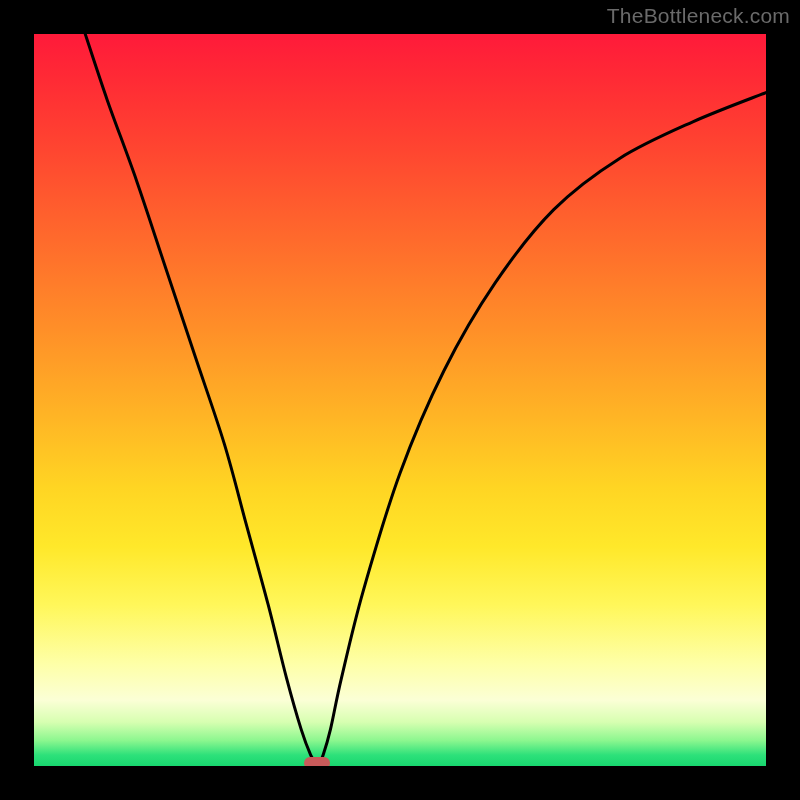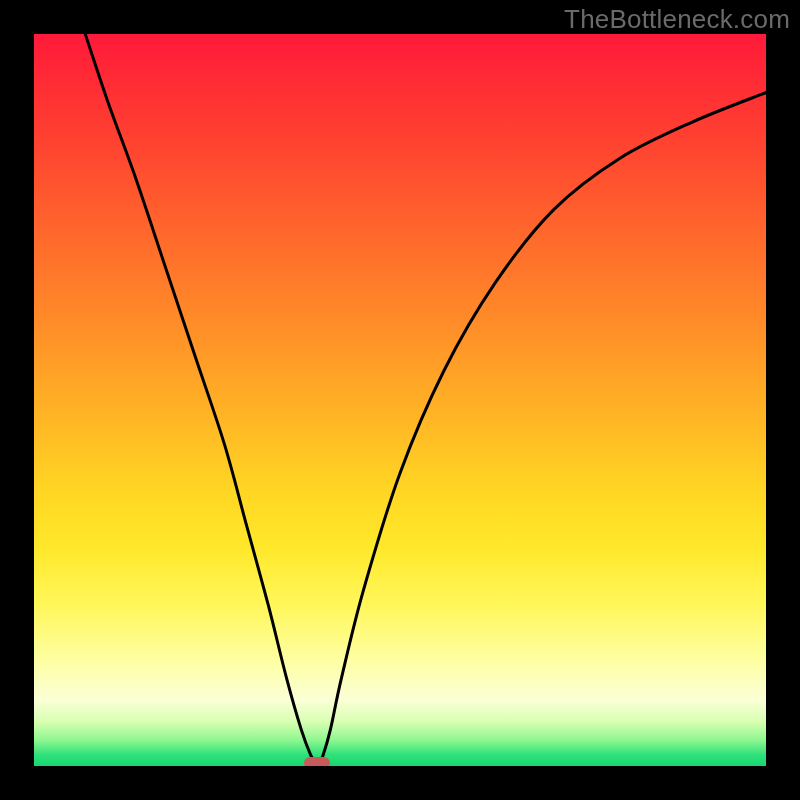--- a/index.html
+++ b/index.html
@@ -46,21 +46,21 @@
       #8cf78f 96.5%,
       #2de17a 98.5%,
       #18d66f 100%
     );
   }
   .watermark {
     position: absolute;
     top: 4px;
     right: 10px;
     color: #6a6a6a;
-    font-size: 26px;
+    font-size: 21px;
     letter-spacing: 0.2px;
     user-select: none;
   }
   svg.curve {
     position: absolute;
     inset: 0;
   }
   .marker {
     position: absolute;
     width: 26px;

